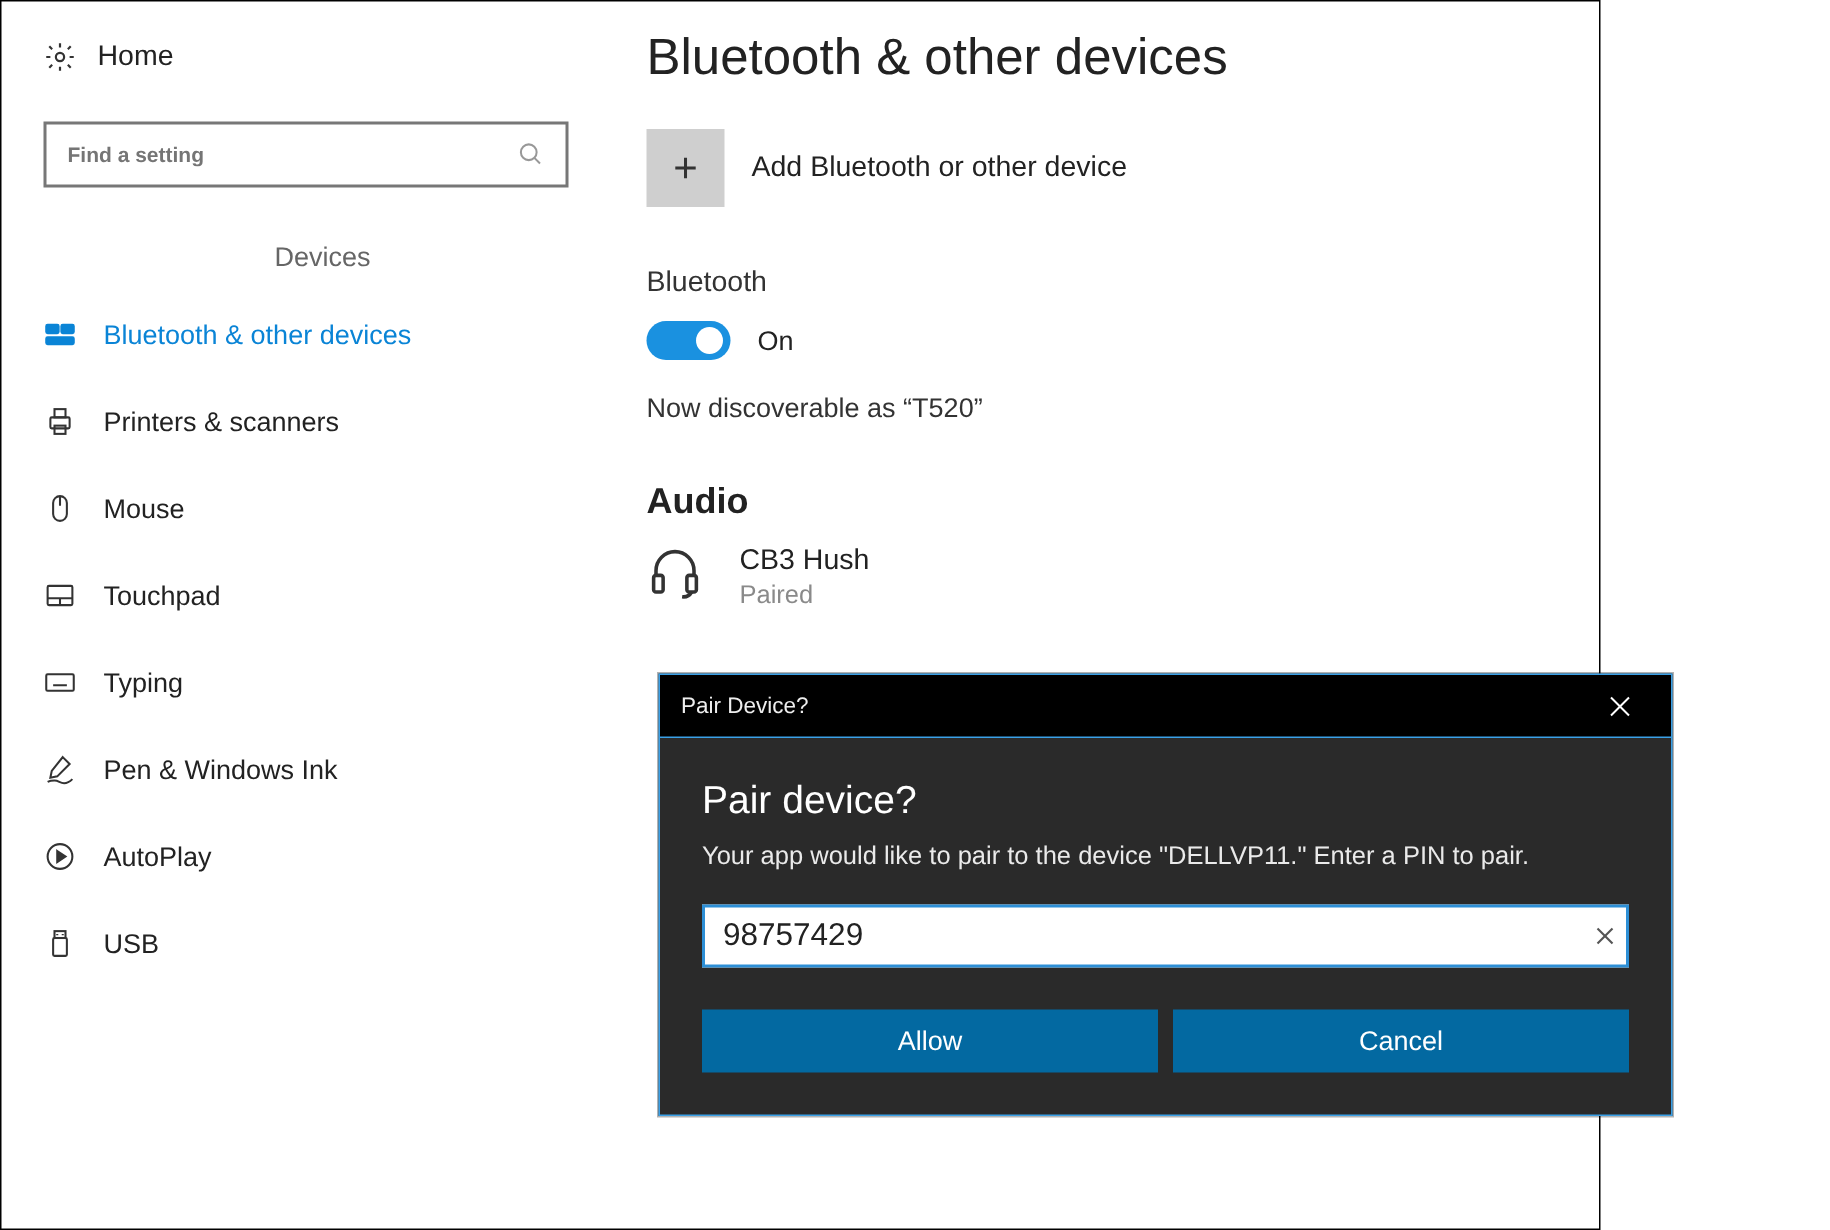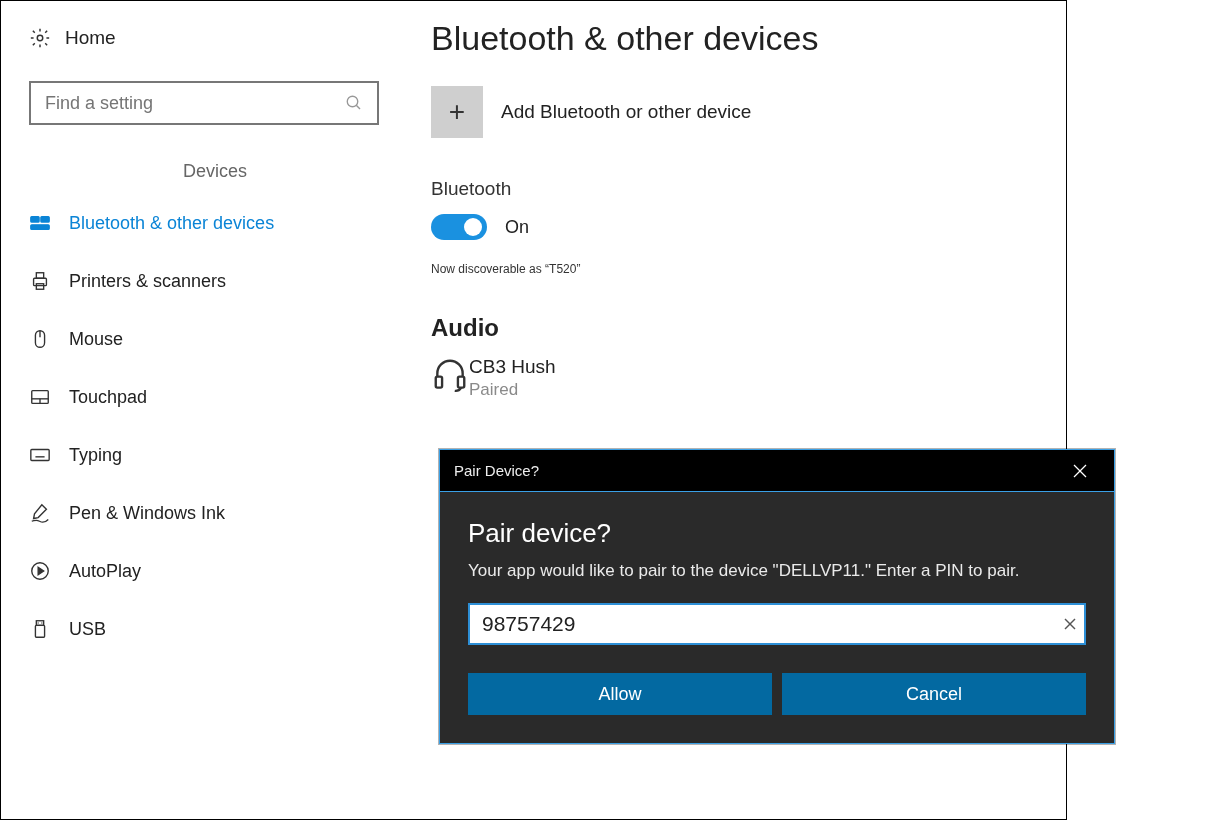--- a/index.html
+++ b/index.html
@@ -4,21 +4,21 @@
 <style>
   * { box-sizing: border-box; margin: 0; padding: 0; font-family: "Segoe UI", -apple-system, sans-serif; }
   body { background: #fff; width: 1220px; height: 820px; overflow: hidden; position: relative; }
   .window { width: 1067px; height: 820px; border: 1px solid #000; position: relative; background: #fff; }
 
   
   .sidebar { position: absolute; left: 0; top: 0; width: 400px; height: 100%; padding: 20px 0 0 0; }
   .home-row { display: flex; align-items: center; gap: 14px; padding: 6px 0 6px 28px; font-size: 19px; color: #222; margin-bottom: 26px; cursor: pointer; }
   .home-row .gear { width: 22px; height: 22px; }
   .search-box { margin: 0 22px 0 28px; border: 2px solid #777; height: 44px; display: flex; align-items: center; padding: 0 14px; justify-content: space-between; }
-  .search-box input { border: none; outline: none; font-size: 18px; color: #c2410c; width: 90%; background: transparent; }
+  .search-box input { border: none; outline: none; font-size: 14px; color: #c2410c; width: 90%; background: transparent; font-weight: bold; }
   .search-box .mag { width: 18px; height: 18px; opacity: .6; }
 
   .group-label { font-size: 18px; color: #666; padding: 36px 0 12px 28px; text-align: center; }
   .nav { list-style: none; }
   .nav li { display: flex; align-items: center; gap: 18px; padding: 18px 0 18px 28px; font-size: 18px; color: #222; cursor: pointer; }
   .nav li.active { color: #0a84d6; }
   .nav li .ic { width: 22px; height: 22px; display: flex; align-items: center; justify-content: center; flex-shrink: 0; }
   .nav li.active .ic svg { stroke: #0a84d6; fill: #0a84d6; }
 
   
@@ -26,24 +26,24 @@
   .page-title { font-size: 34px; font-weight: 300; color: #222; margin-bottom: 28px; }
   .add-row { display: flex; align-items: center; gap: 18px; margin-bottom: 40px; cursor: pointer; }
   .plus-box { width: 52px; height: 52px; background: #cfcfcf; display: flex; align-items: center; justify-content: center; font-size: 28px; color: #333; font-weight: 300; }
   .add-label { font-size: 19px; color: #222; }
 
   .section-label { font-size: 19px; color: #333; margin-bottom: 14px; }
   .toggle-row { display: flex; align-items: center; gap: 18px; margin-bottom: 22px; }
   .toggle { width: 56px; height: 26px; border-radius: 13px; background: #1a91e0; position: relative; cursor: pointer; }
   .toggle .knob { width: 18px; height: 18px; background: #fff; border-radius: 50%; position: absolute; top: 4px; right: 5px; }
   .toggle-text { font-size: 18px; color: #222; }
-  .discover { font-size: 12px; color: #333; margin-bottom: 38px; }
+  .discover { font-size: 18px; color: #333; margin-bottom: 38px; }
 
   .audio-title { font-size: 24px; font-weight: 700; color: #222; margin-bottom: 14px; }
-  .device-row { display: flex; align-items: flex-start; gap: 0; }
+  .device-row { display: flex; align-items: flex-start; gap: 24px; }
   .headset-ic { width: 38px; height: 38px; }
   .device-info .dn { font-size: 19px; color: #222; }
   .device-info .ds { font-size: 17px; color: #8a8a8a; margin-top: 2px; }
 
   
   .dialog { position: absolute; left: 438px; top: 448px; width: 676px; background: #2a2a2a; border: 1px solid #3aa0e6; box-shadow: 0 0 0 1px rgba(0,0,0,.3); }
   .dialog-header { background: #000; color: #eee; height: 42px; display: flex; align-items: center; justify-content: space-between; padding: 0 14px 0 14px; font-size: 15px; border-bottom: 1px solid #3aa0e6; }
   .dialog-header .close { width: 40px; height: 40px; display: flex; align-items: center; justify-content: center; cursor: pointer; }
   .dialog-body { padding: 26px 28px 28px 28px; }
   .dialog-body h2 { font-size: 26px; font-weight: 300; color: #fff; margin-bottom: 12px; }

